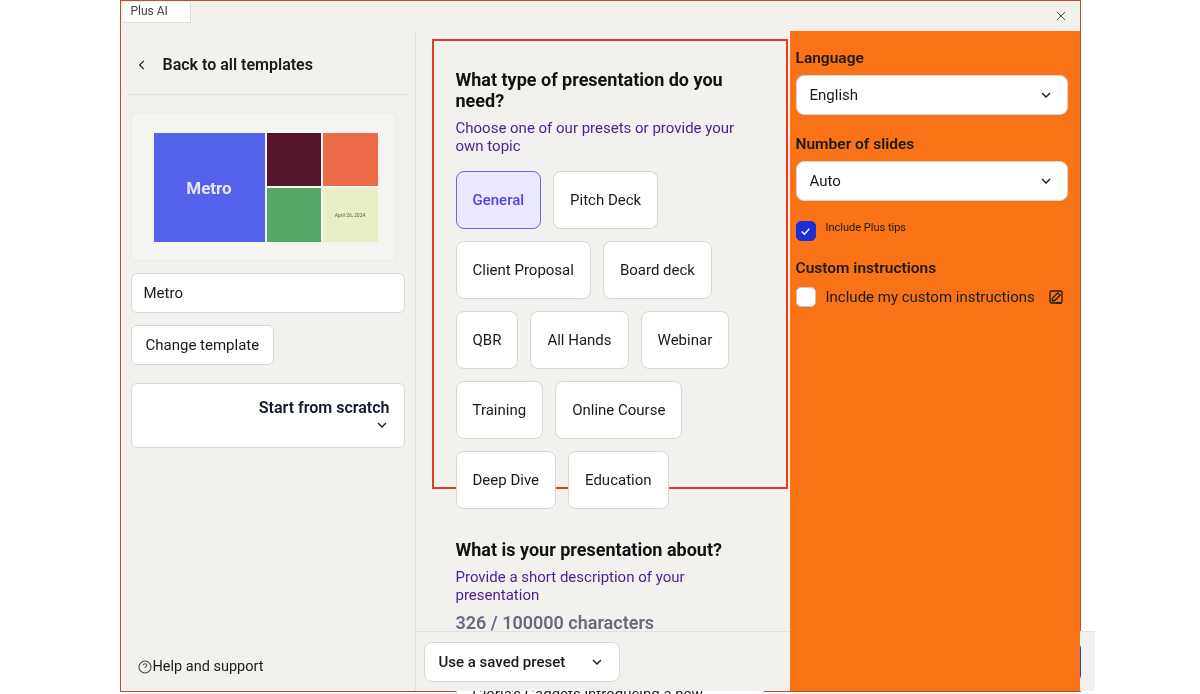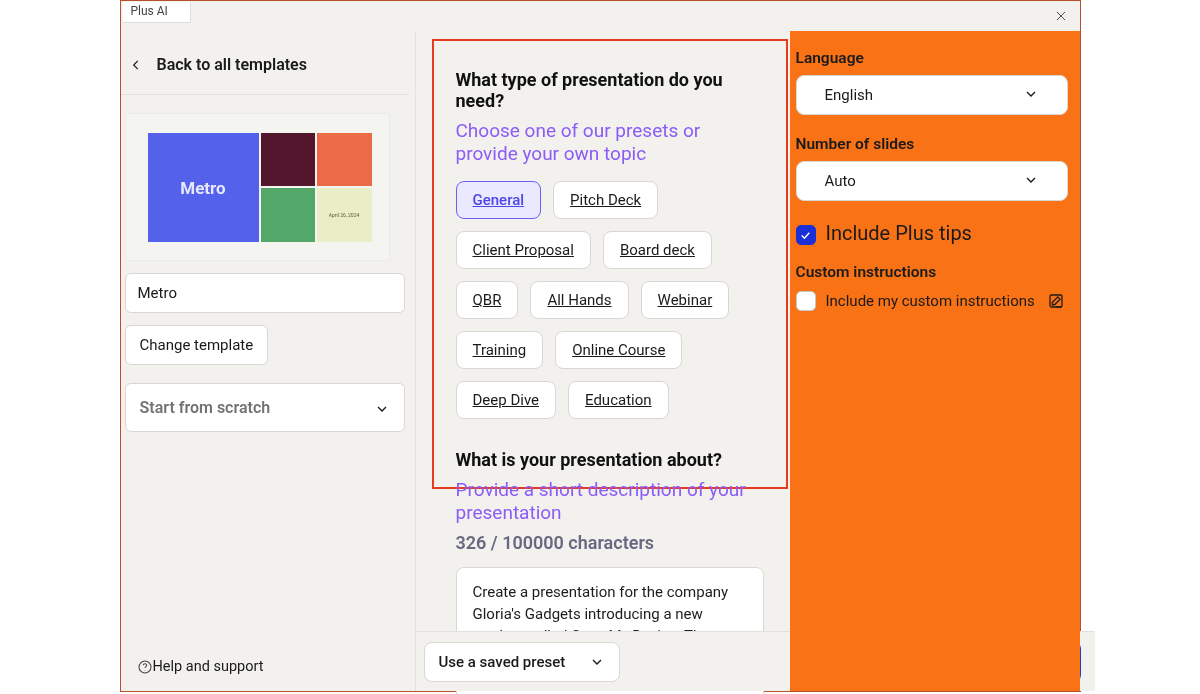--- a/index.html
+++ b/index.html
@@ -49,21 +49,21 @@
     display: flex;
     min-height: 0;
   }
 
   
   .left {
     width: 295px;
     background: #f2f1ee;
     border-right: 1px solid #e3e1dd;
     position: relative;
-    padding: 10px 10px 0 4px;
+    padding: 10px 10px 0 10px;
   }
   .back-row {
     display: flex;
     align-items: center;
     gap: 14px;
     padding: 14px 8px 20px 8px;
     border-bottom: 1px solid #e1dfda;
     margin: 0 -4px 18px -4px;
     cursor: pointer;
   }
@@ -106,25 +106,26 @@
     color:#1a1a1a;
     display:inline-block;
     width:auto;
     cursor:pointer;
   }
   .start-select {
     margin-top:18px;
     padding:14px 14px;
     font-size:16px;
     font-weight:600;
-    color:#737373;
+    color:#0f172a;
     display:flex;
     align-items:flex-end;
     justify-content:space-between;
     cursor:pointer;
+    flex-direction:column;
   }
   .chev { width:16px;height:16px;stroke:#1a1a1a;stroke-width:2;fill:none; }
 
   .help {
     position:absolute;
     left:16px; bottom:16px;
     display:flex;align-items:center;gap:0;
     font-size:14.5px;color:#1a1a1a;
     cursor:pointer;
   }
@@ -139,26 +140,26 @@
     min-width:0;
   }
   .highlight-frame {
     position:absolute;
     left:16px; top:8px; right:2px;
     border:2px solid #e63b1f;
     padding: 28px 22px 20px 22px;
     height: 450px;
   }
   .hf h2 { font-size:18px; font-weight:700; color:#111; }
-  .hf .sub { font-size:19px; color:#8b5cf6; margin-top:8px; }
+  .hf .sub { font-size:15px; color:#4c1d95; margin-top:8px; }
 
   .chips { margin-top:16px; display:flex; flex-wrap:wrap; gap:12px; }
   .chip {
     background:#fff;border:1px solid #d9d7d2;border-radius:8px;
-    padding:9px 16px;font-size:15px;color:#1a1a1a;cursor:pointer;text-decoration:underline;
+    padding:19px 16px;font-size:15px;color:#1a1a1a;cursor:pointer;
   }
   .chip.active { background:#ebe9ff; border-color:#6a63f2; color:#4e46e6; font-weight:500; }
 
   .section2 { margin-top:30px; }
   .counter { font-size:18px; color:#6a6781; font-weight:600; margin-top:8px; }
 
   .textarea {
     margin-top:14px;
     width: 100%;
     height: 165px;
@@ -198,25 +199,25 @@
   
   .right {
     width: 290px;
     background:#f97316;
     padding: 18px 12px 0 6px;
     position:relative;
   }
   .field-label { font-size:15.5px; font-weight:600; color:#1a1a1a; margin-bottom:8px; }
   .select {
     background:#fff;border:1px solid #d9d7d2;border-radius:8px;
-    padding:10px 28px;font-size:15px;color:#1a1a1a;
-    display:flex;align-items:flex-start;justify-content:space-between;cursor:pointer;
+    padding:10px 13px;font-size:15px;color:#1a1a1a;
+    display:flex;align-items:center;justify-content:space-between;cursor:pointer;
     margin-bottom:20px;
   }
-  .check-row { display:flex;align-items:flex-end;gap:10px;font-size:20px;color:#1a1a1a;margin-bottom:18px;cursor:pointer; }
+  .check-row { display:flex;align-items:flex-start;gap:10px;font-size:11px;color:#1a1a1a;margin-bottom:18px;cursor:pointer; }
   .cbox { width:20px;height:20px;border-radius:5px;border:1px solid #c9c7c1;background:#fff;display:flex;align-items:center;justify-content:center;flex-shrink:0; }
   .cbox.checked { background:#1a2fd6;border-color:#1a2fd6; }
   .cbox.checked svg { width:13px;height:13px;stroke:#fff;stroke-width:2.5;fill:none; }
 
   .ci-label { font-size:15.5px; font-weight:600; color:#1a1a1a; margin-bottom:10px; }
   .ci-row { display:flex;align-items:center;gap:10px;font-size:15px;color:#1a1a1a;cursor:pointer; }
   .edit-icon { width:18px;height:18px;stroke:#1a1a1a;stroke-width:1.7;fill:none;margin-left:2px; }
 
 </style>
 </head>

